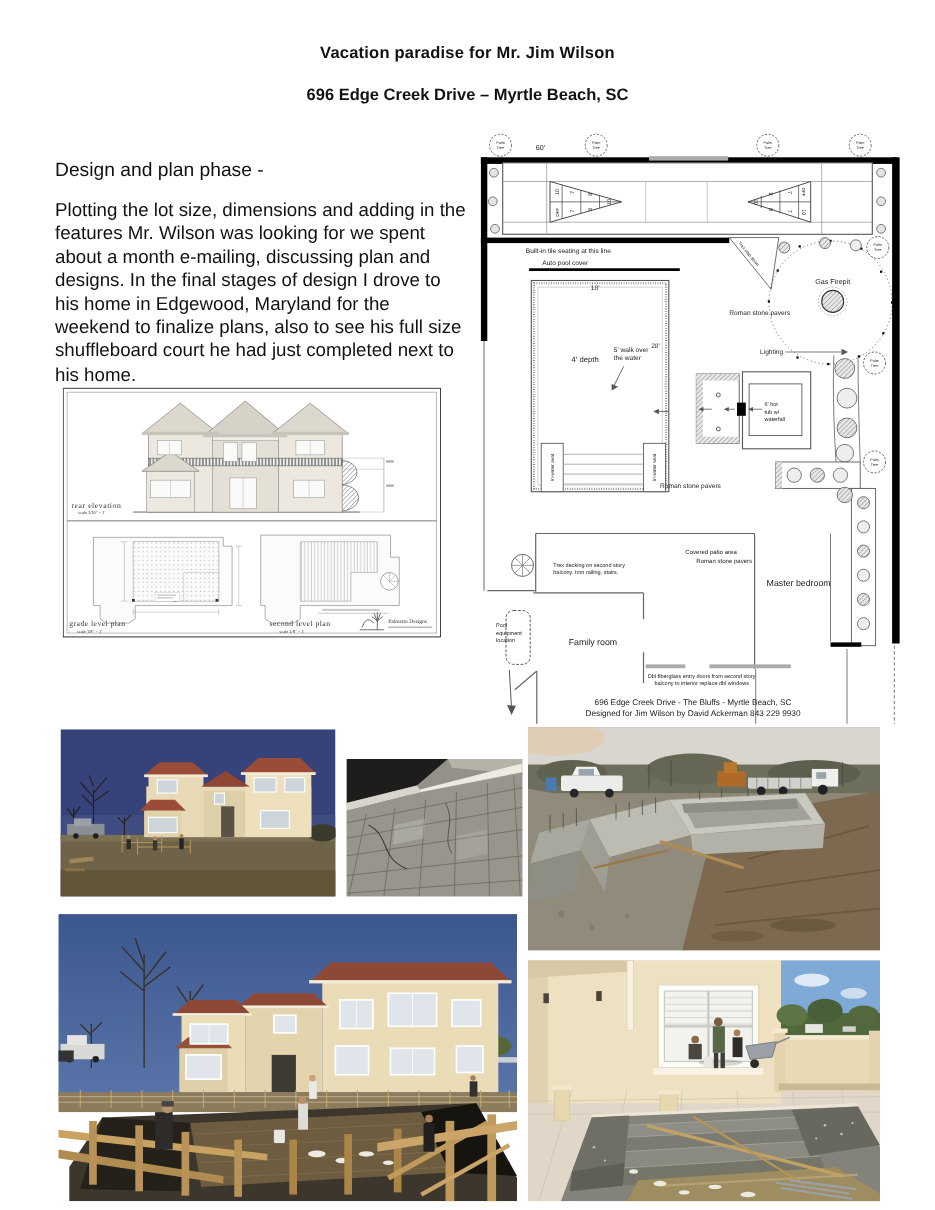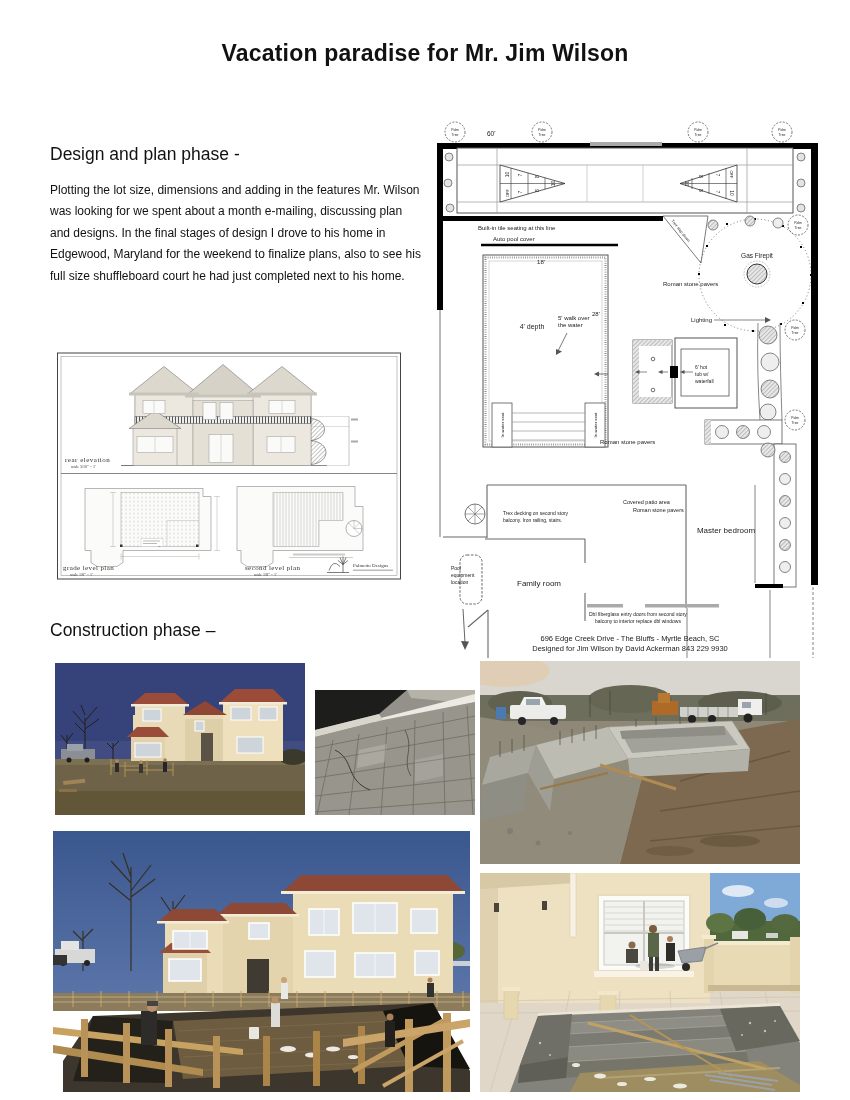--- a/index.html
+++ b/index.html
@@ -1,38 +1,38 @@
 <!DOCTYPE html>
 <html><head>
 <meta charset="utf-8">
 <style>
   html,body{margin:0;padding:0;background:#fff;}
   .page{position:relative;width:850px;height:1100px;background:#fff;overflow:hidden;
         font-family:"Liberation Sans",sans-serif;color:#111;}
   .abs{position:absolute;}
-  .title{top:40px;left:0;width:850px;text-align:center;font-size:23px;font-weight:700;letter-spacing:.2px;}
+  .title{top:40px;left:0;width:850px;text-align:center;font-size:15px;font-weight:700;letter-spacing:.2px;}
   .subtitle{top:78px;left:0;width:850px;text-align:center;font-size:15px;font-weight:700;}
   .sec-head{font-size:17.5px;font-weight:400;}
   .design-head{top:144px;left:50px;}
   .construction-head{top:620px;left:50px;}
-  .design-body{top:180px;left:50px;width:374px;font-size:12px;line-height:21.4px;}
+  .design-body{top:180px;left:50px;width:374px;font-size:17px;line-height:21.4px;}
   svg{display:block;}
   .sp-t{font-family:"Liberation Sans",sans-serif;fill:#222;}
   .ser{font-family:"Liberation Serif",serif;fill:#333;}
 </style>
 </head>
 <body>
 
 <div class="page">
 
   <div class="abs title">Vacation paradise for Mr. Jim Wilson</div>
+  <div class="abs subtitle">696 Edge Creek Drive – Myrtle Beach, SC</div>
 
   <div class="abs sec-head design-head">Design and plan phase -</div>
   <div class="abs design-body">Plotting the lot size, dimensions and adding in the features Mr. Wilson was looking for we spent about a month e-mailing, discussing plan and designs. In the final stages of design I drove to his home in Edgewood, Maryland for the weekend to finalize plans, also to see his full size shuffleboard court he had just completed next to his home.</div>
-  <div class="abs sec-head construction-head">Construction phase –</div>
 
   <div class="abs" style="left:57px;top:352px;width:396px;height:228px;">
     <svg viewBox="0 0 344 227" width="344" height="228">
       <defs>
         <pattern id="hatchE" width="3" height="3" patternUnits="userSpaceOnUse" patternTransform="rotate(45)">
           <line x1="0" y1="0" x2="0" y2="3" stroke="#888" stroke-width="1"></line>
         </pattern>
         <pattern id="dotsE" width="4" height="4" patternUnits="userSpaceOnUse">
           <circle cx="1" cy="1" r="0.5" fill="#999"></circle>
         </pattern>

